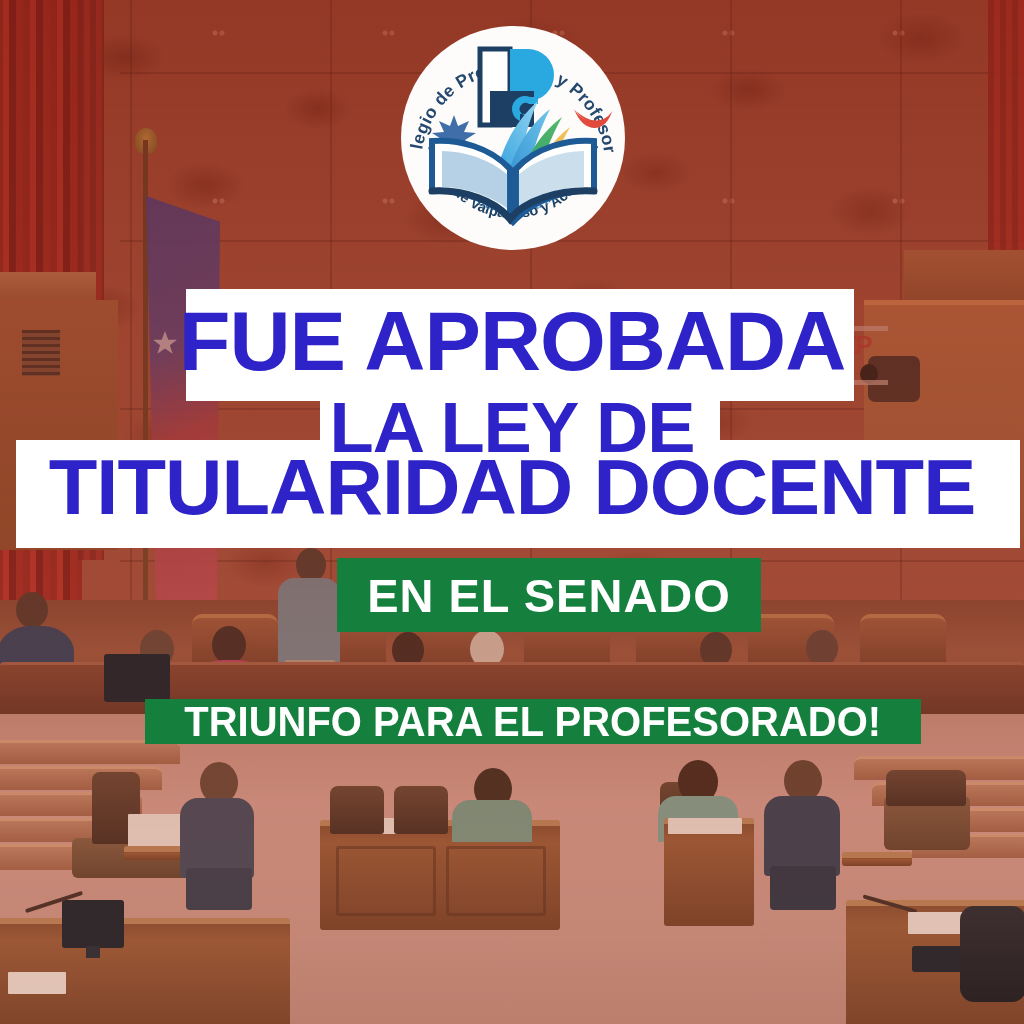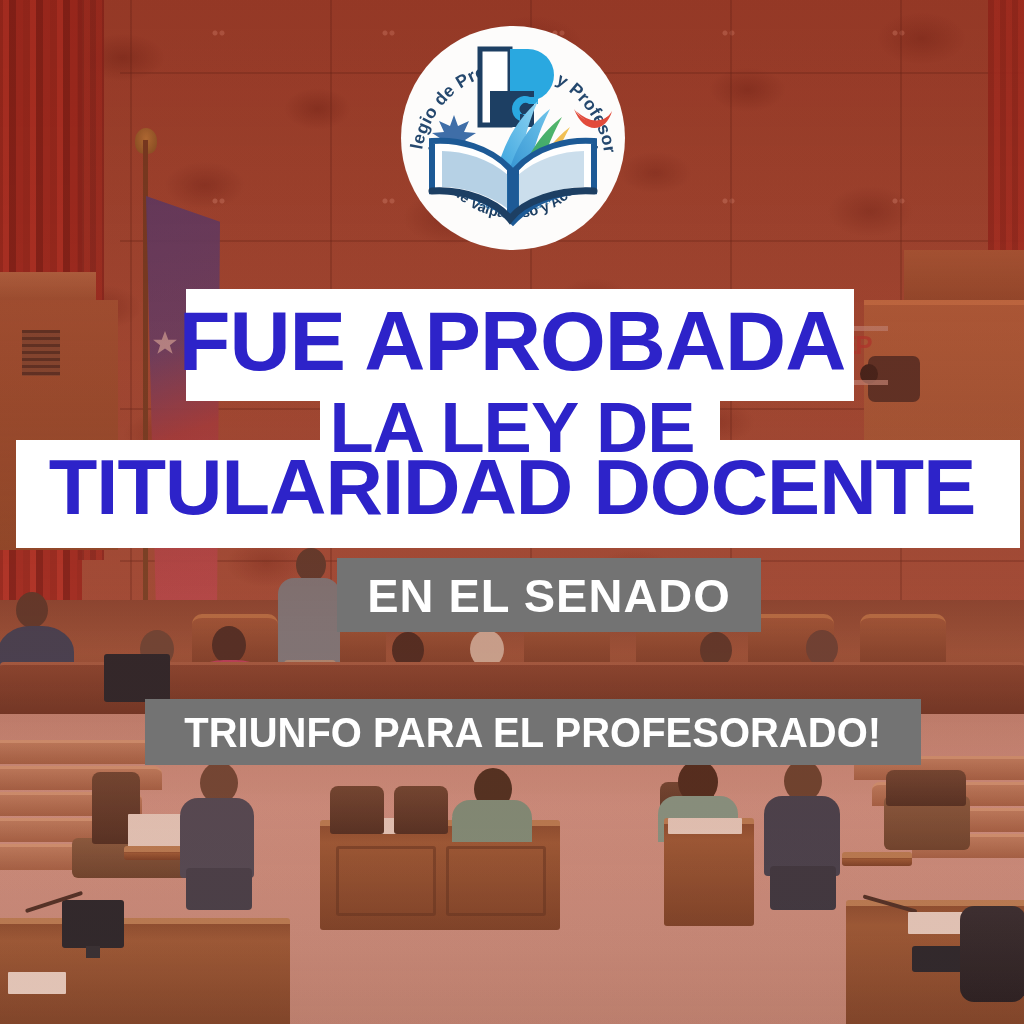--- a/index.html
+++ b/index.html
@@ -162,27 +162,27 @@
   
   .mon{position:absolute;background:#20242c;border-radius:3px;}
   .mon-stand{position:absolute;background:#2a2e36;}
 
   
   .logo-wrap{position:absolute;left:398px;top:23px;width:230px;height:230px;z-index:120;}
 
   .band{position:absolute;z-index:110;display:flex;align-items:center;justify-content:center;}
 
   .band-white{background:#ffffff;}
-  .band-blue{background:#737373;}
+  .band-blue{background:#15803d;}
 
   #band1{left:186px;top:289px;width:668px;height:112px;}
   #band2{left:320px;top:401px;width:400px;height:44px;}
   #band3{left:16px;top:440px;width:1004px;height:108px;}
   #band4{left:337px;top:558px;width:424px;height:74px;}
-  #band5{left:145px;top:699px;width:776px;height:66px;}
+  #band5{left:145px;top:699px;width:776px;height:45px;}
 
   .hl{
     color:#2d23c9;
     font-weight:700;
     font-family:"Liberation Sans", sans-serif;
     letter-spacing:-1px;
     line-height:1;
     white-space:nowrap;
     transform:scaleX(1.04);
   }

